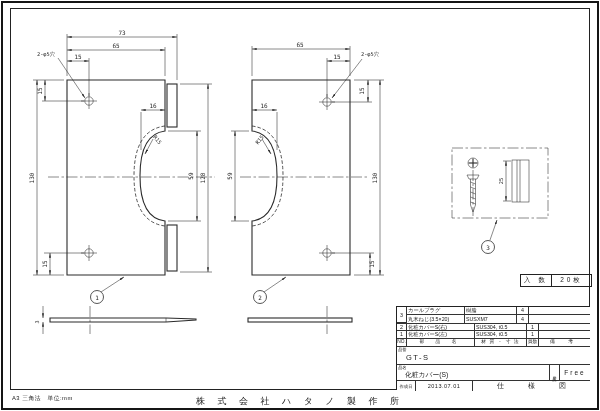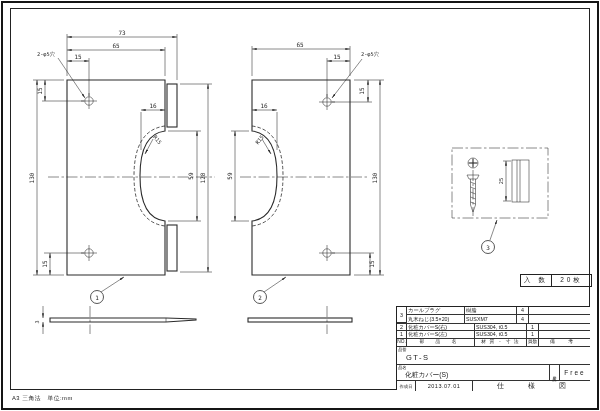--- a/index.html
+++ b/index.html
@@ -295,13 +295,14 @@
       <div id="scale-value">Free</div>
     </div>
     <div id="tb-footer">
       <div class="fc" id="date-label">作成日</div>
       <div class="fc" id="date-value">2013.07.01</div>
       <div class="fc" id="doc-type">仕 様 図</div>
     </div>
   </div>
 
   <div id="format-note">A3 三角法　単位:mm</div>
+  <div id="company">株 式 会 社 ハ タ ノ 製 作 所</div>
 </div>
 
 </body></html>

